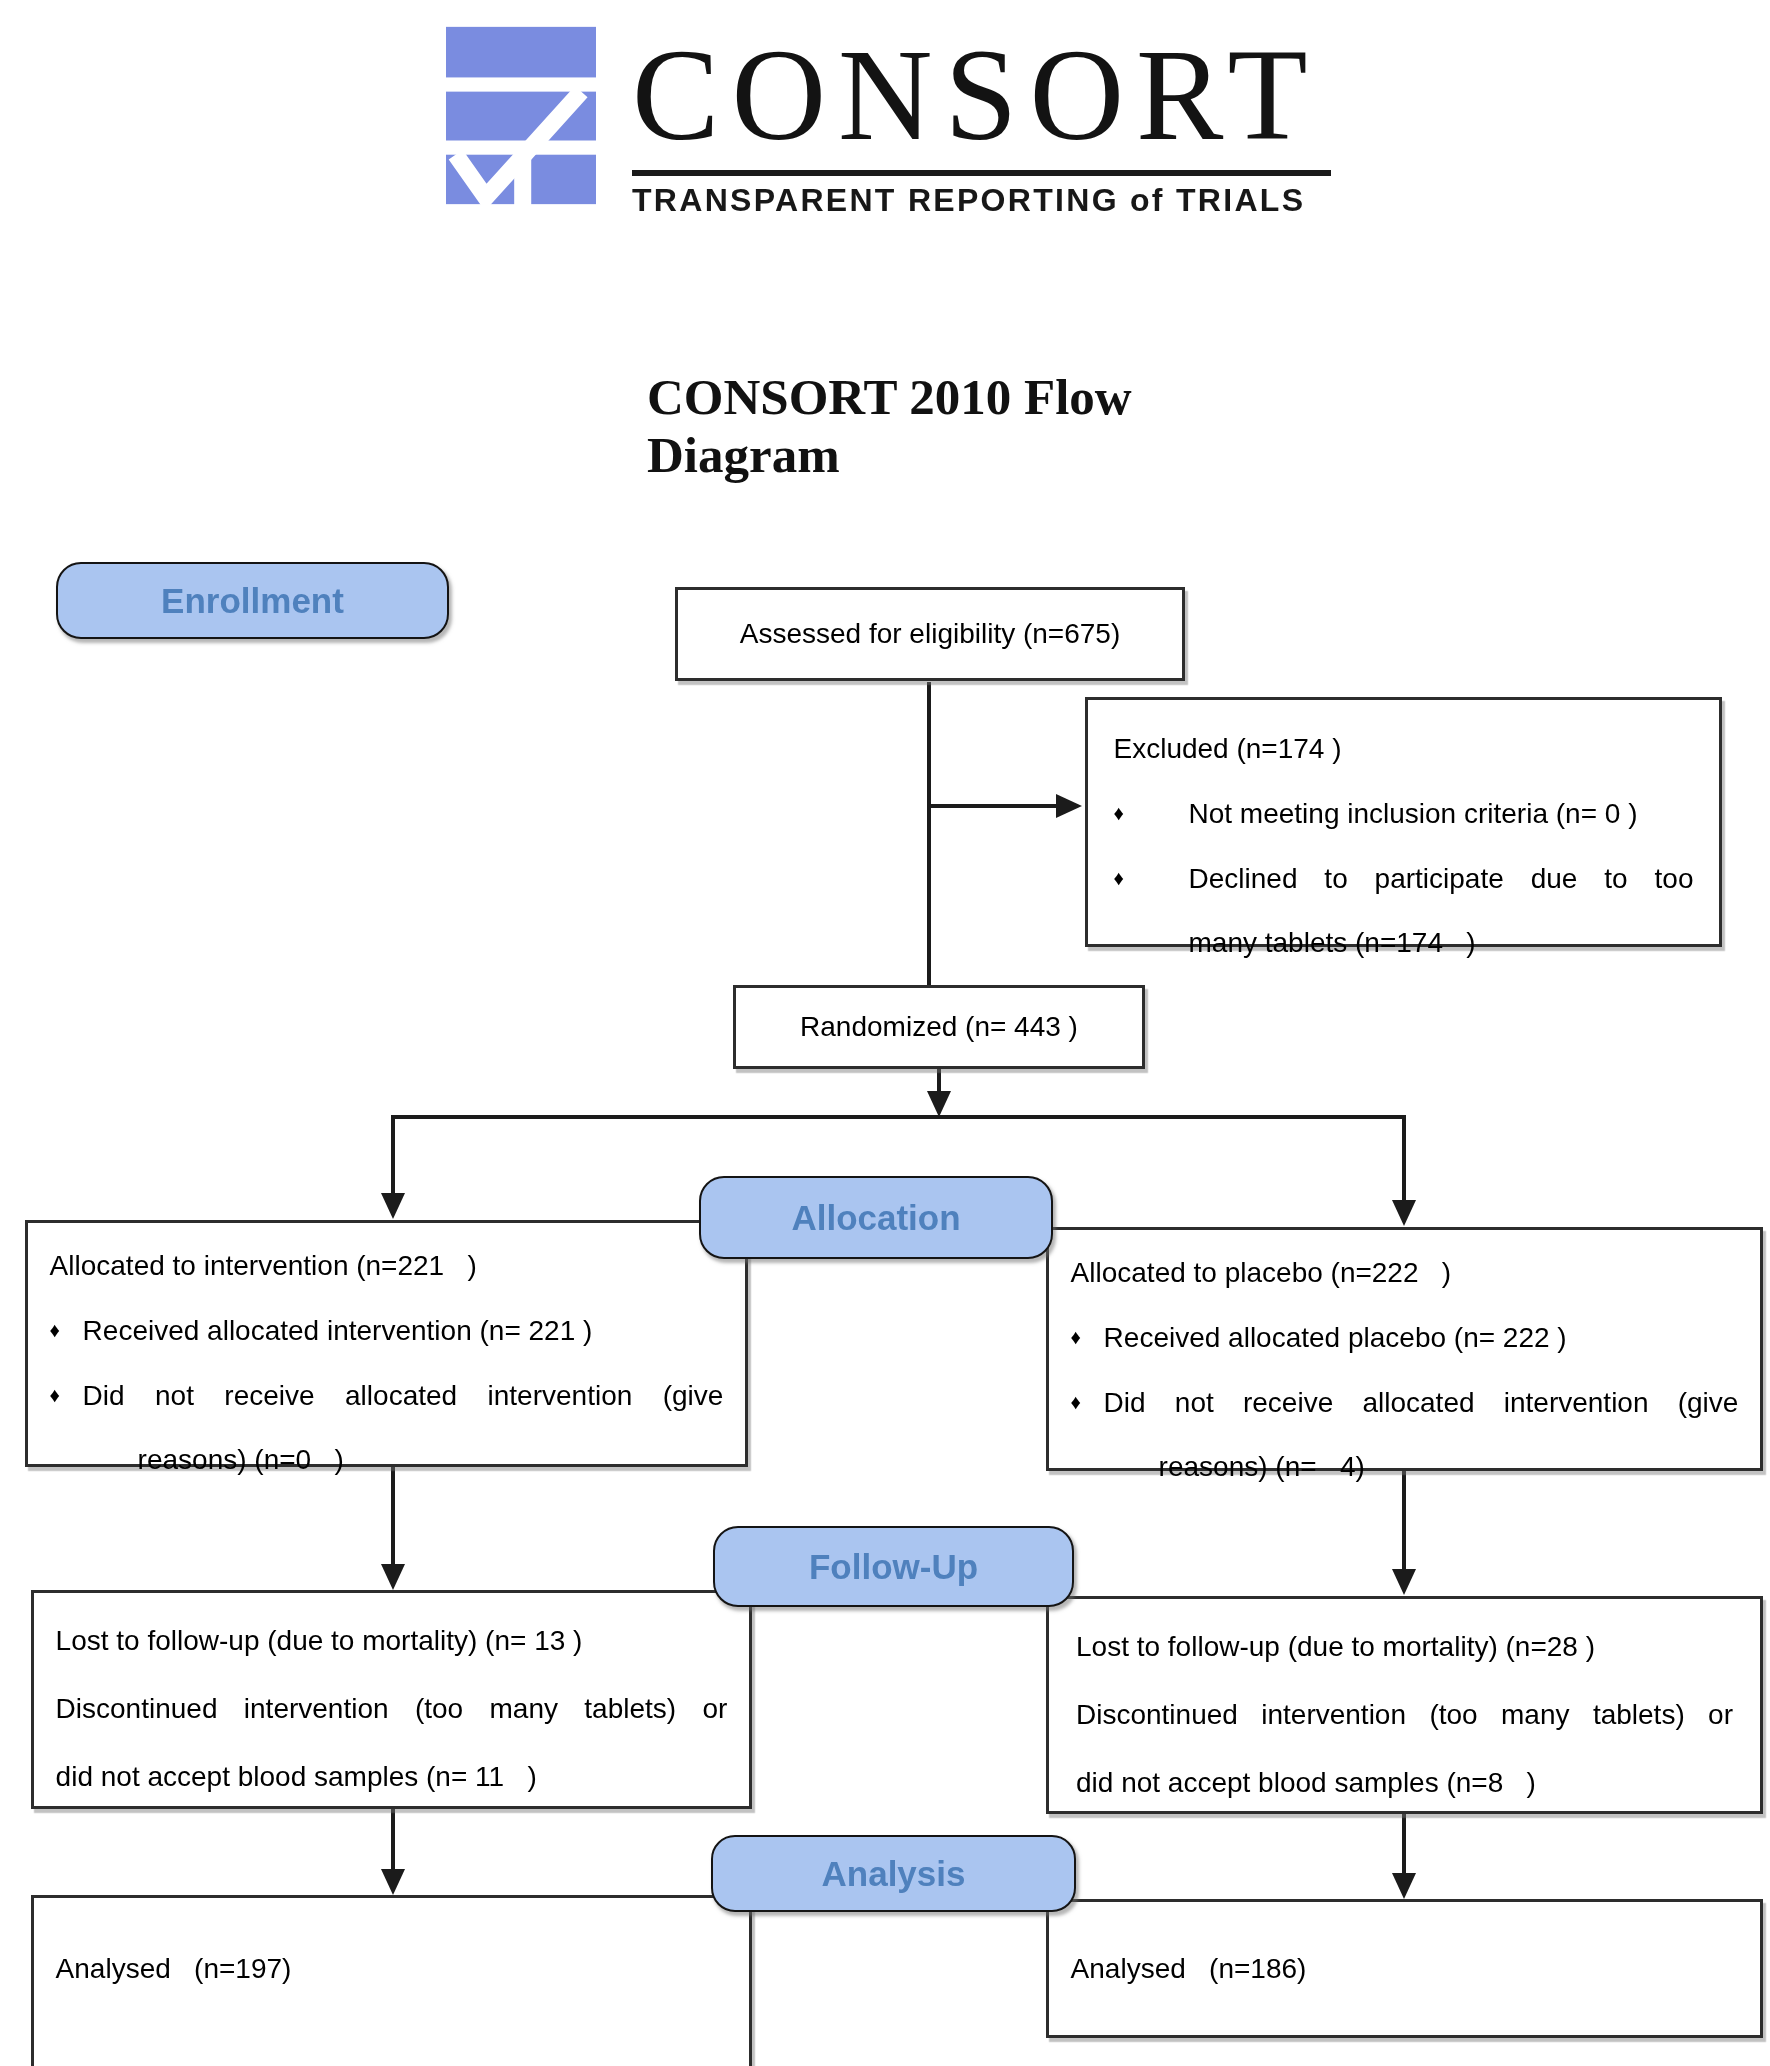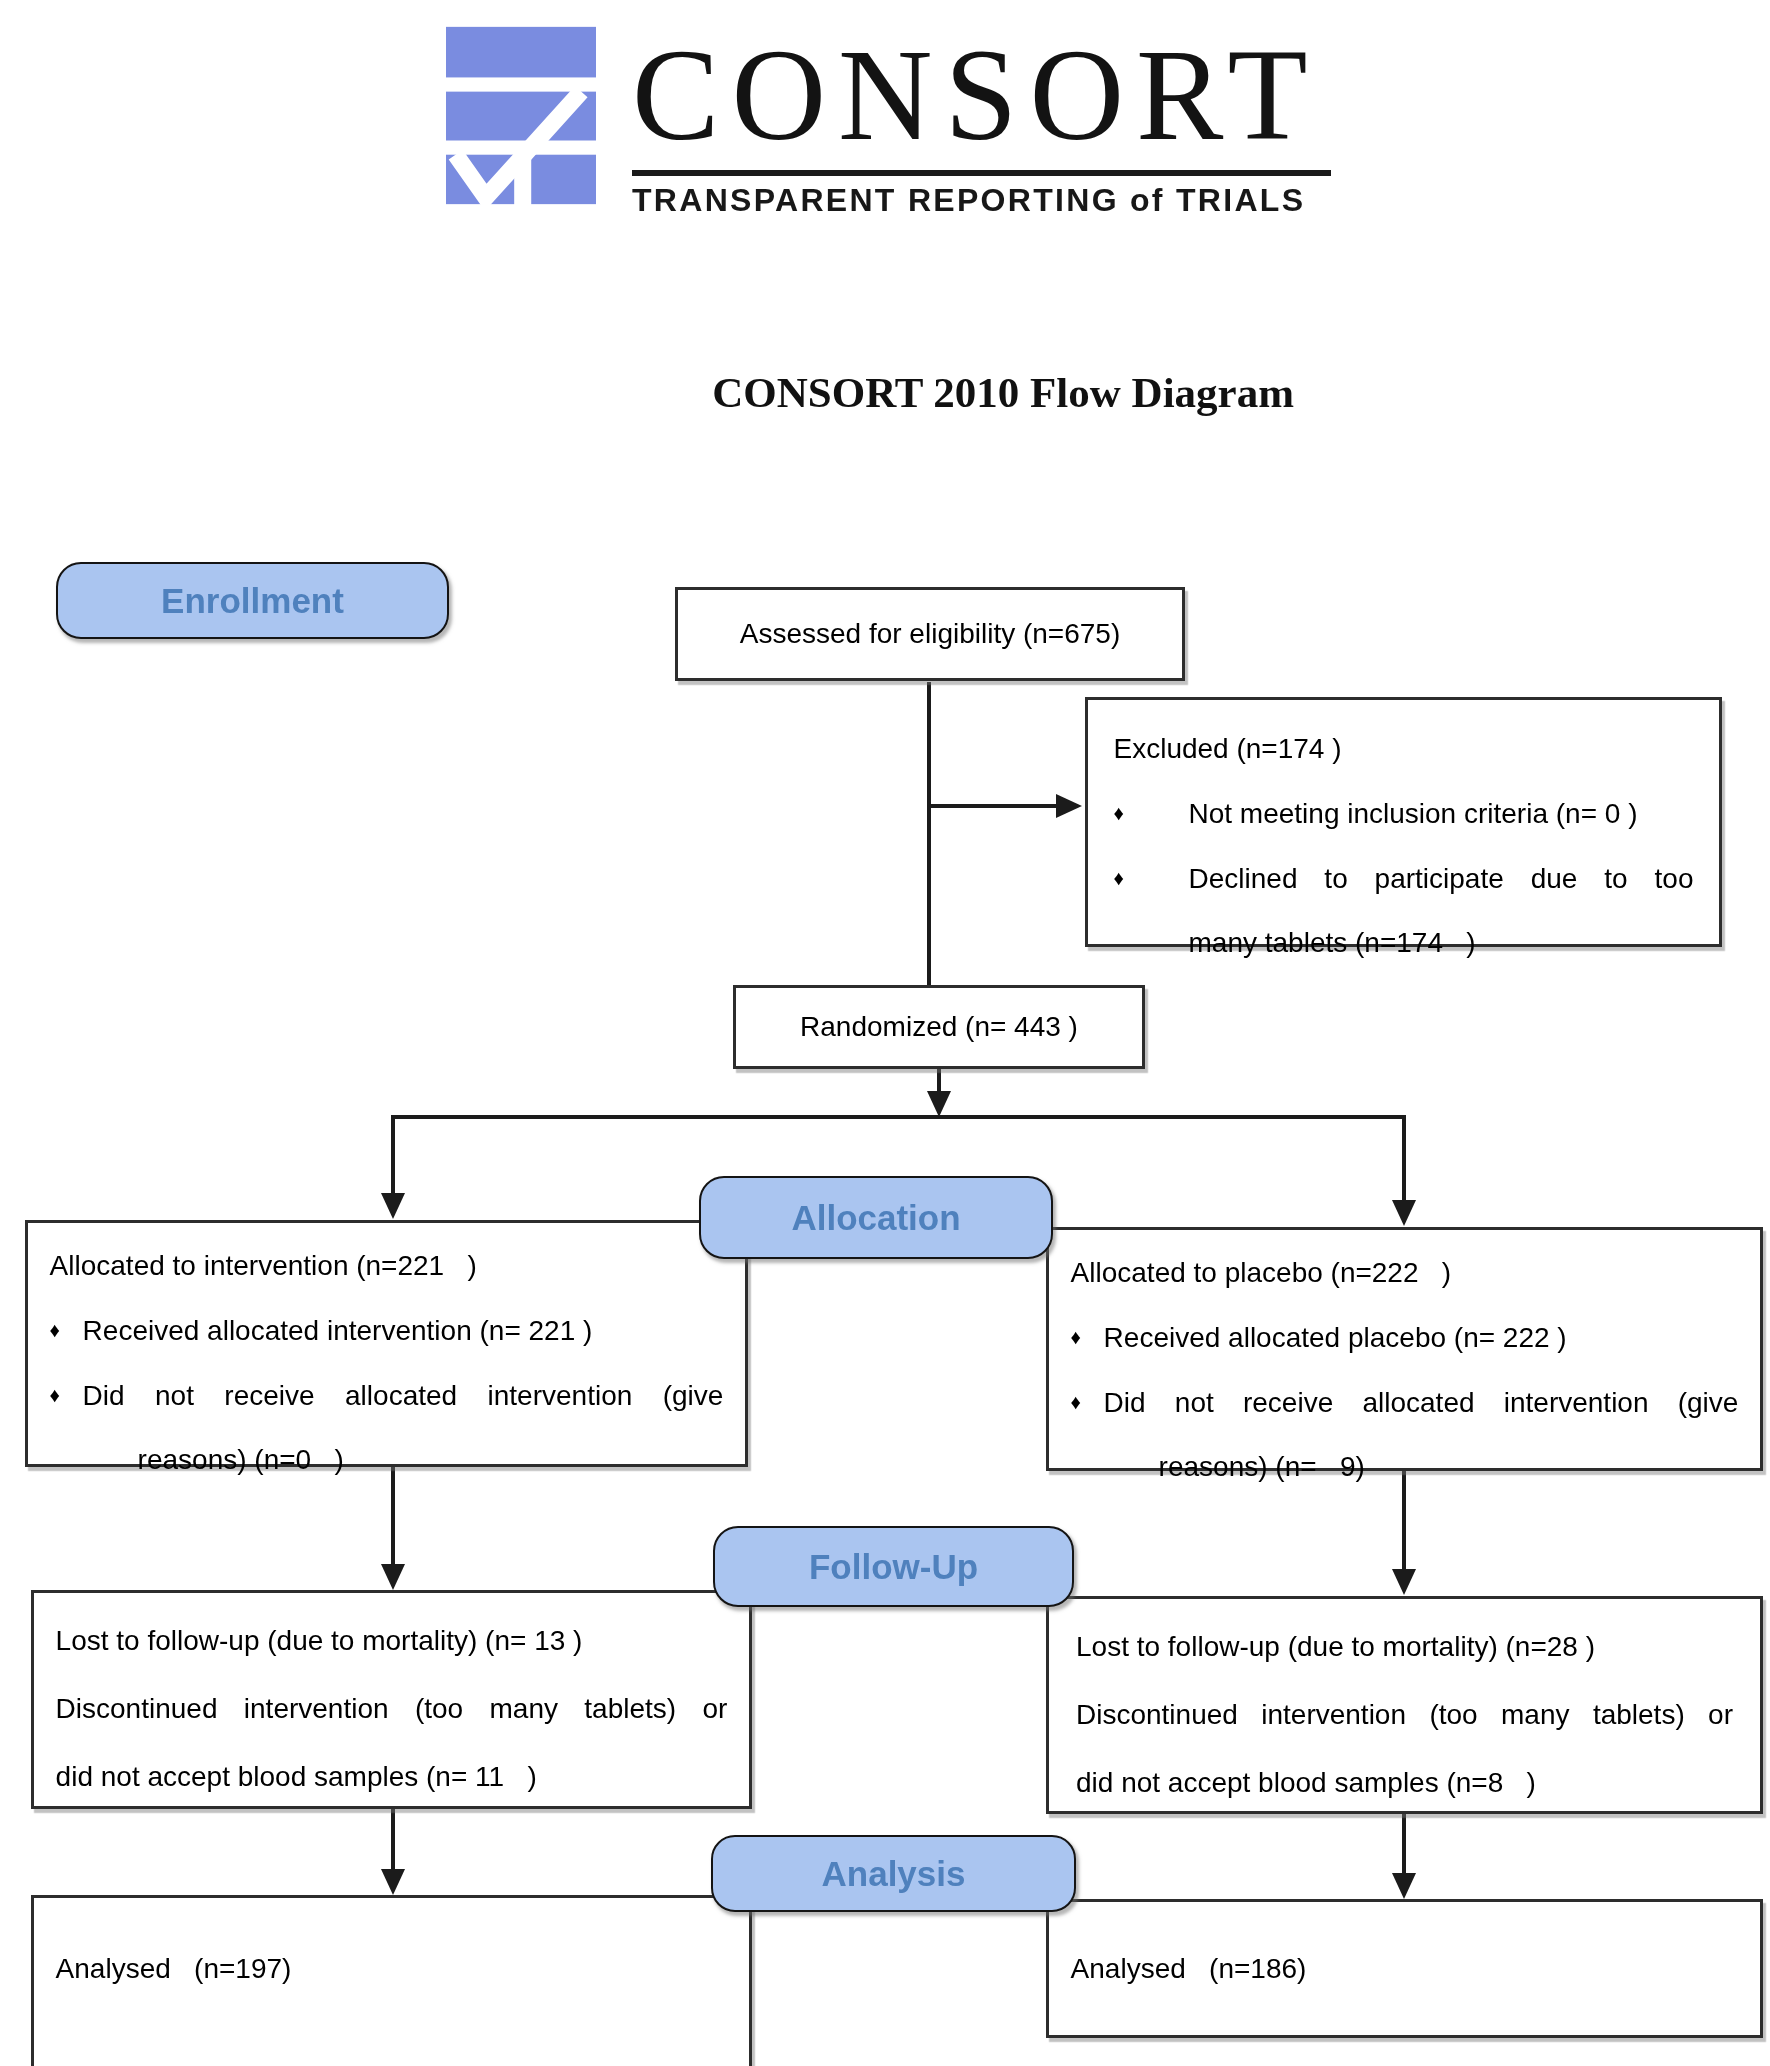--- a/index.html
+++ b/index.html
@@ -20,22 +20,22 @@
     font-family:"Liberation Serif","DejaVu Serif",serif;font-weight:400;
     font-size:131px;line-height:142px;letter-spacing:12px;color:#131313;white-space:nowrap;
   }
   .logo-rule{position:absolute;left:632px;top:170px;width:699px;height:6.2px;background:#1a1a1a;}
   .logo-tag{
     position:absolute;left:632px;top:182px;width:704px;
     font-size:32px;font-weight:700;letter-spacing:2.3px;color:#181818;white-space:nowrap;
   }
   
   .page-title{
-    position:absolute;left:647px;top:368px;width:647px;text-align:right;
-    font-family:"Liberation Serif","DejaVu Serif",serif;font-weight:700;font-size:43px;color:#111;
+    position:absolute;left:647px;top:368px;width:647px;text-align:left;
+    font-family:"Liberation Serif","DejaVu Serif",serif;font-weight:700;font-size:51px;color:#111;
   }
   
   .stage{
     position:absolute;background:var(--label-fill);
     border:2.8px solid #141414;border-radius:25px;
     box-shadow:2.3px 3.4px 3.4px rgba(110,110,110,.5);
     color:var(--label-text);font-weight:700;font-size:35px;
     display:flex;align-items:center;justify-content:center;
     box-sizing:border-box;z-index:6;
   }
@@ -135,21 +135,21 @@
     <div class="line">Allocated to intervention (n=221   )</div>
     <div class="line"><span class="dm dm-a">♦</span><span>Received allocated intervention (n= 221 )</span></div>
     <div class="line just"><span class="dm dm-a">♦</span><span>Did not receive allocated intervention (give</span></div>
     <div class="line ind-a">reasons) (n=0   )</div>
   </div>
 
   <div class="box" style="left:1046px;top:1227px;width:717px;height:244px;padding:11.4px 21.6px;">
     <div class="line">Allocated to placebo (n=222   )</div>
     <div class="line"><span class="dm dm-a">♦</span><span>Received allocated placebo (n= 222 )</span></div>
     <div class="line just"><span class="dm dm-a">♦</span><span>Did not receive allocated intervention (give</span></div>
-    <div class="line ind-a">reasons) (n=   9)</div>
+    <div class="line ind-a">reasons) (n=   4)</div>
   </div>
 
   <div class="box fu" style="left:31px;top:1590px;width:721px;height:219px;padding:14px 21.6px;">
     <div class="line">Lost to follow-up (due to mortality) (n= 13 )</div>
     <div class="line just">Discontinued intervention (too many tablets) or</div>
     <div class="line">did not accept blood samples (n= 11   )</div>
   </div>
 
   <div class="box fu" style="left:1046px;top:1596px;width:717px;height:218px;padding:14px 27px;">
     <div class="line">Lost to follow-up (due to mortality) (n=28 )</div>

